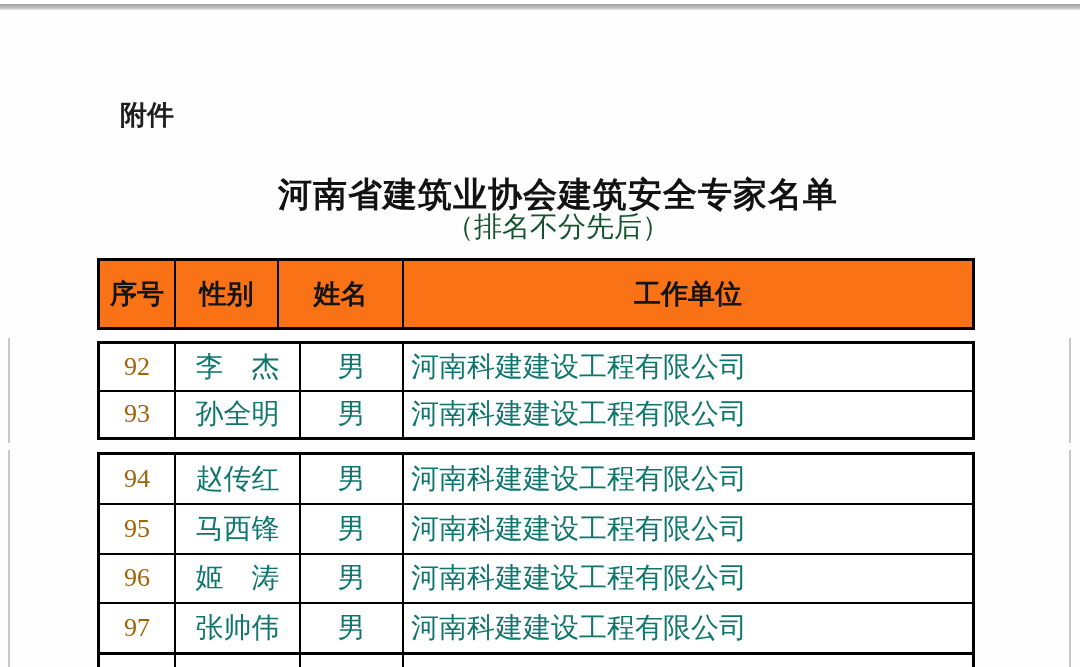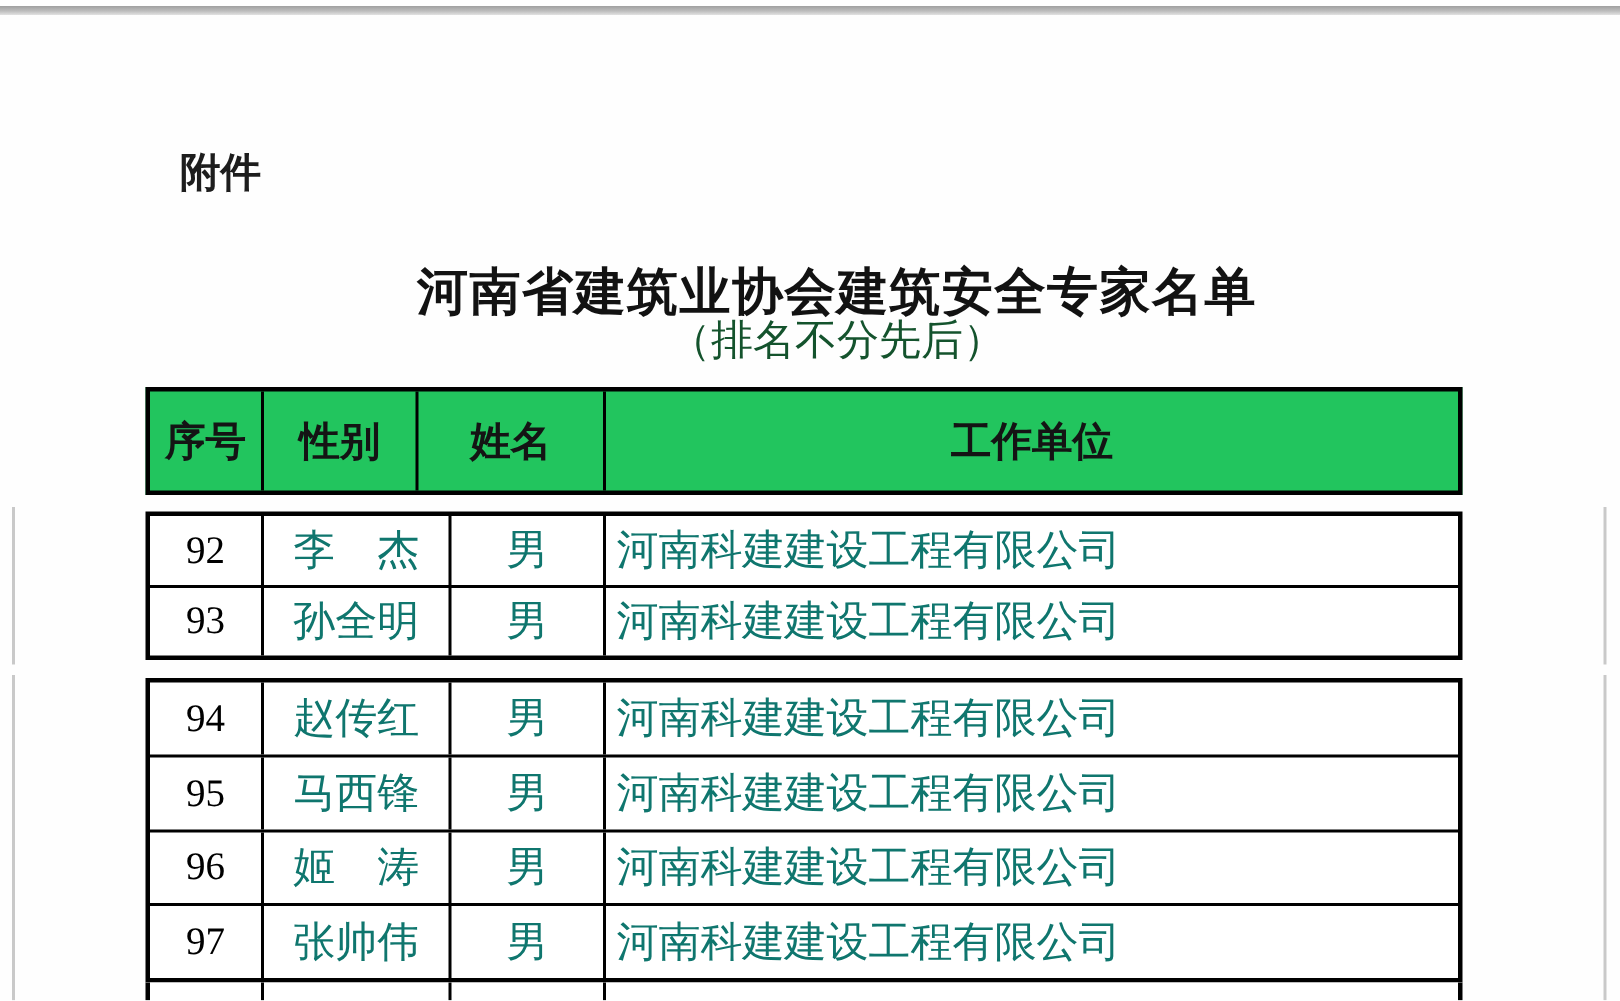--- a/index.html
+++ b/index.html
@@ -54,21 +54,21 @@
     color: #14532d;
   }
   .thead {
     position: absolute;
     left: 97px;
     top: 258px;
     width: 878px;
     height: 72px;
     box-sizing: border-box;
     border: 3px solid #000;
-    background: #22c55e;
+    background: #f97316;
     display: flex;
     font-family: "Liberation Sans", "DejaVu Sans", sans-serif;
     font-weight: bold;
     font-size: 27px;
     color: #141414;
   }
   .thead .hcell {
     box-sizing: border-box;
     border-right: 2px solid #000;
     display: flex;
@@ -103,21 +103,21 @@
     box-sizing: border-box;
     border-right: 2px solid #000;
     display: flex;
     align-items: center;
     justify-content: center;
     font-size: 28px;
     color: #0f766e;
     overflow: hidden;
     white-space: nowrap;
   }
-  .tcell.c-no { font-size: 26px; color: #000000; }
+  .tcell.c-no { font-size: 26px; color: #a16207; }
   .tcell.c-org {
     justify-content: flex-start;
     padding-left: 7px;
   }
   .partial-row {
     position: absolute;
     left: 97px;
     top: 655px;
     width: 878px;
     height: 12px;

